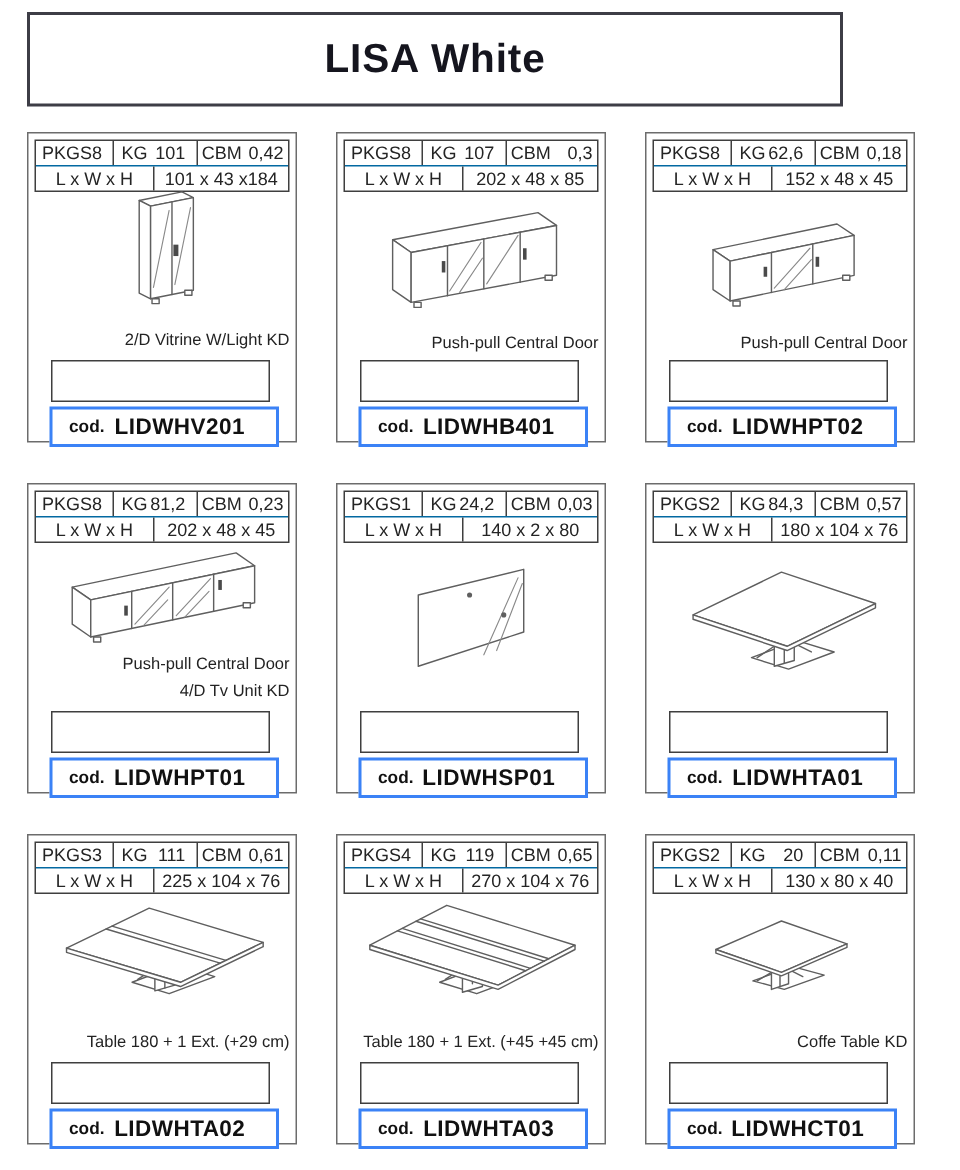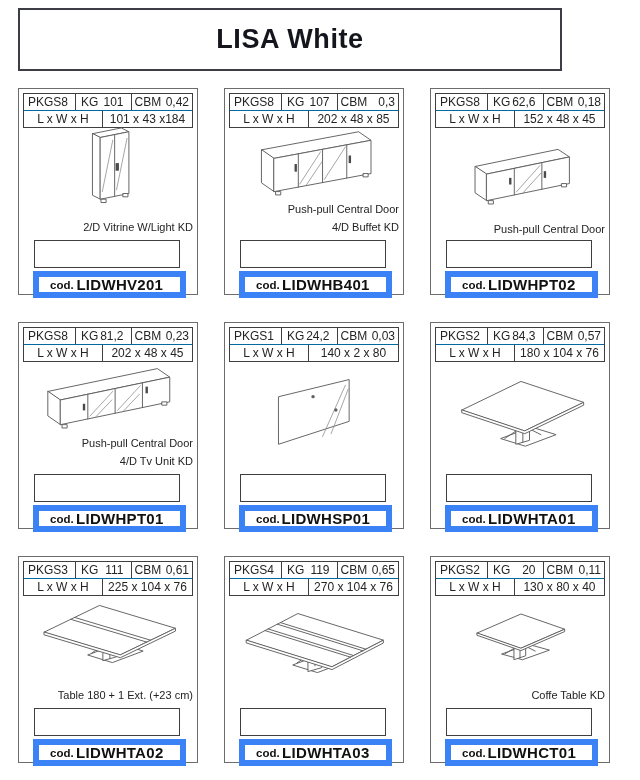--- a/index.html
+++ b/index.html
@@ -38,21 +38,21 @@
   .ln{stroke:#5f5f5f;stroke-width:1;fill:none;stroke-linecap:round;}
   .glass{stroke:#8a8a8a;stroke-width:.8;fill:none;stroke-linecap:round;}
   .handle{fill:#4a4a4a;stroke:none;}
   .dot{fill:#5f5f5f;stroke:none;}
   .desc{text-align:right;font-size:11px;color:#232323;height:14px;line-height:14px;white-space:nowrap;}
   .desc-upper{margin-bottom:4px;}
   .desc-lower{margin-bottom:6px;}
   .blank-box{height:26px;border:1px solid #3f3f3f;margin:0 13px 26px 11px;background:#fff;}
   .cod-box{
     position:absolute;left:14px;right:11px;bottom:-4px;height:27px;
-    border:6px solid #3b82f6;background:#fff;box-sizing:border-box;
+    border:2px solid #3b82f6;background:#fff;box-sizing:border-box;
     display:flex;align-items:center;
   }
   .cod-label{font-weight:700;font-size:11.5px;margin-left:11px;color:#111;}
   .cod-code{flex:1;text-align:center;font-weight:700;font-size:15px;letter-spacing:.3px;margin-right:14px;color:#111;}
 </style>
 </head>
 <body>
 
 <div class="title-box">
   <div class="page-title">LISA White</div>
@@ -135,21 +135,20 @@
         <line class="glass" x1="60" y1="60" x2="82" y2="26"></line>
         <line class="glass" x1="67" y1="61" x2="83" y2="37"></line>
         <line class="glass" x1="86" y1="55" x2="108" y2="21"></line>
         <rect class="handle" x="54.5" y="39" width="2.5" height="8"></rect>
         <rect class="handle" x="111.5" y="30" width="2.5" height="8"></rect>
         <rect class="draw" x="35" y="68" width="5" height="3.5"></rect>
         <rect class="draw" x="127" y="49" width="5" height="3.5"></rect>
       </svg>
     </div>
     <div class="desc desc-upper">Push-pull Central Door</div>
-    <div class="desc desc-lower">4/D Buffet KD</div>
     <div class="blank-box"></div>
     <div class="cod-box">
       <span class="cod-label">cod.</span>
       <span class="cod-code">LIDWHB401</span>
     </div>
   </div>
 
   <div class="card">
     <div class="spec">
       <div class="spec-row">
@@ -348,21 +347,21 @@
         <line class="ln" x1="84" y1="51" x2="96" y2="57"></line>
         <polygon class="draw" points="70,49 84,45 84,65 70,69"></polygon>
         <line class="ln" x1="77" y1="47" x2="77" y2="67"></line>
         <polygon class="draw" points="8,39 66,11 146,35 88,63"></polygon>
         <polygon class="draw" points="8,39 88,63 146,35 146,38 88,66 8,42"></polygon>
         <line class="ln" x1="35.8" y1="25.6" x2="115.8" y2="49.6"></line>
         <line class="ln" x1="39.9" y1="23.6" x2="119.9" y2="47.6"></line>
       </svg>
     </div>
     <div class="desc desc-upper"></div>
-    <div class="desc desc-lower">Table 180 + 1 Ext. (+23 cm)</div>
+    <div class="desc desc-lower">Table 180 + 1 Ext. (+29 cm)</div>
     <div class="blank-box"></div>
     <div class="cod-box">
       <span class="cod-label">cod.</span>
       <span class="cod-code">LIDWHTA02</span>
     </div>
   </div>
 
   <div class="card">
     <div class="spec">
       <div class="spec-row">
@@ -393,20 +392,21 @@
         <line class="ln" x1="76" y1="47" x2="76" y2="64"></line>
         <polygon class="draw" points="4,37 58,9 148,37 94,65"></polygon>
         <polygon class="draw" points="4,37 94,65 148,37 148,40 94,68 4,40"></polygon>
         <line class="ln" x1="23.4" y1="26.9" x2="113.4" y2="54.9"></line>
         <line class="ln" x1="26.7" y1="25.2" x2="116.7" y2="53.2"></line>
         <line class="ln" x1="36.4" y1="20.2" x2="126.4" y2="48.2"></line>
         <line class="ln" x1="39.6" y1="18.5" x2="129.6" y2="46.5"></line>
       </svg>
     </div>
     <div class="desc desc-upper"></div>
+    <div class="desc desc-lower">Table 180 + 1 Ext. (+45 +45 cm)</div>
     <div class="blank-box"></div>
     <div class="cod-box">
       <span class="cod-label">cod.</span>
       <span class="cod-code">LIDWHTA03</span>
     </div>
   </div>
 
   <div class="card">
     <div class="spec">
       <div class="spec-row">

